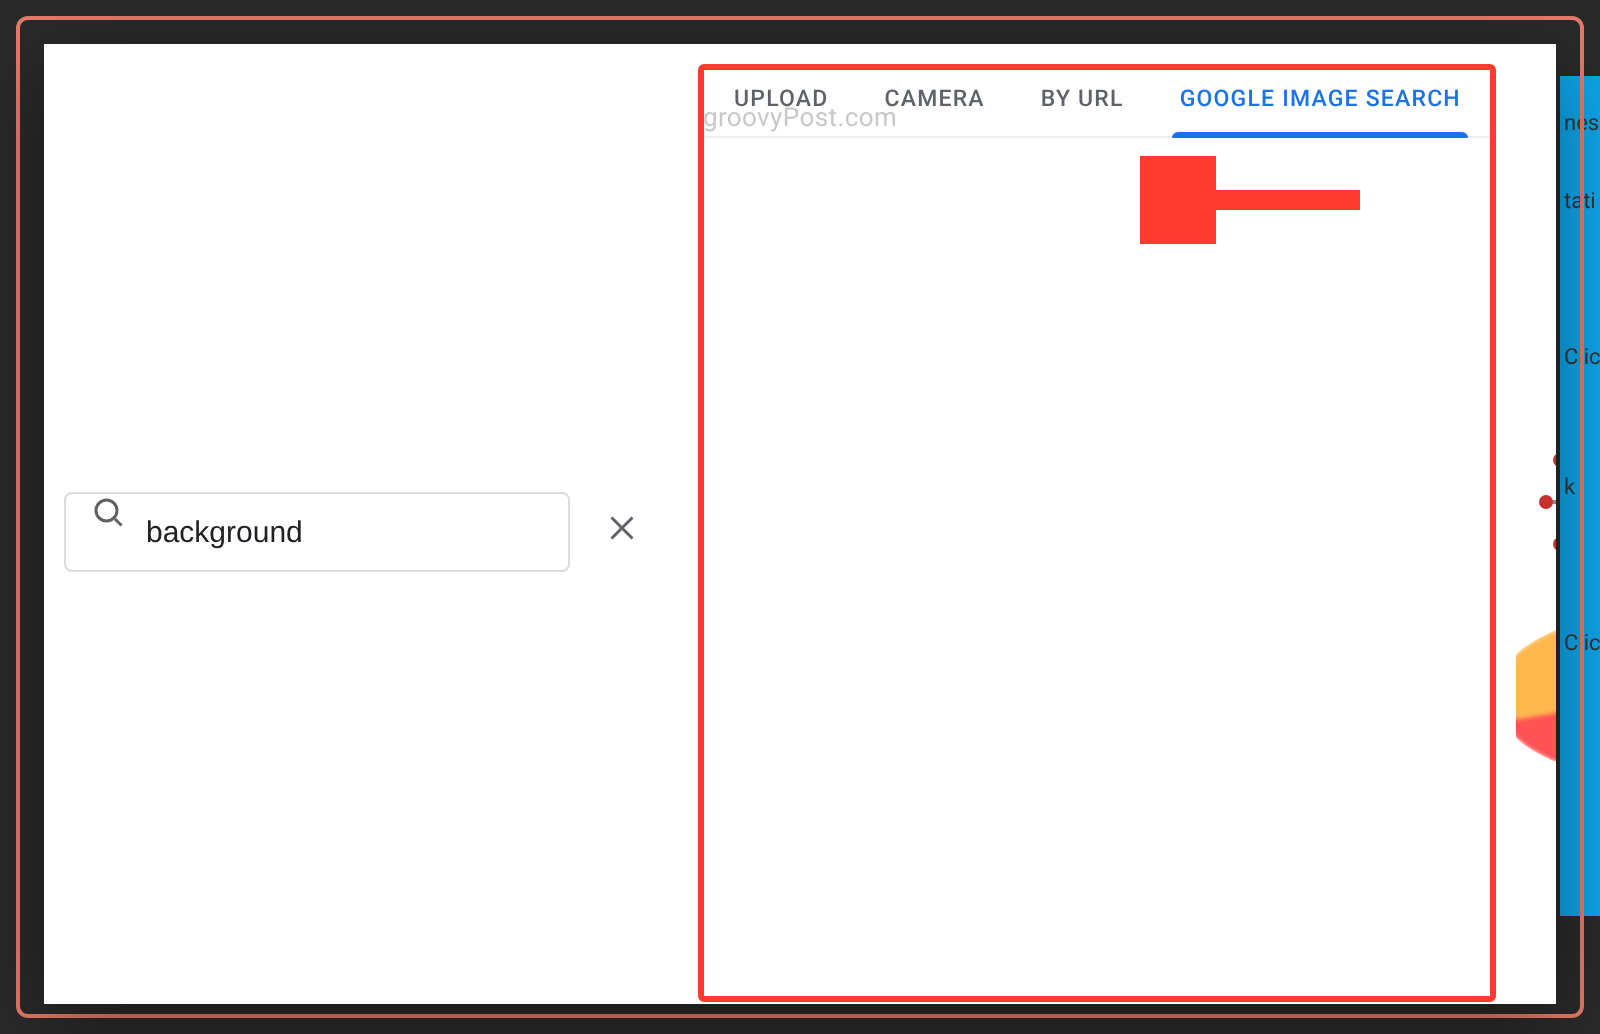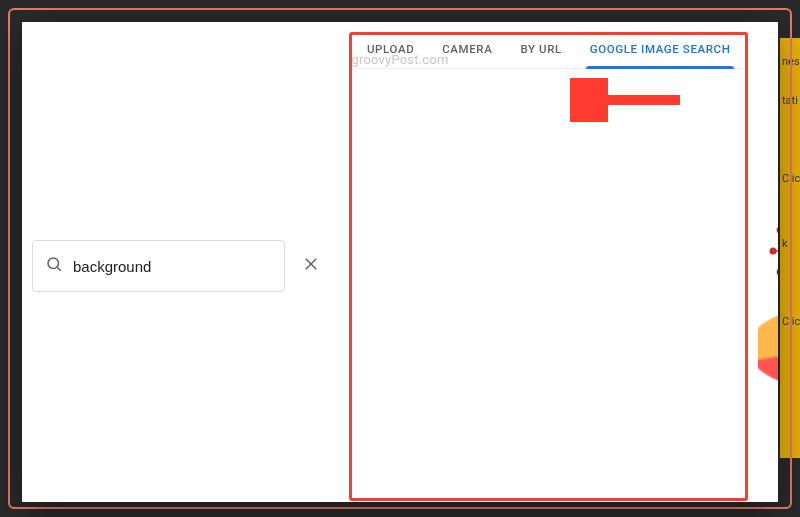--- a/index.html
+++ b/index.html
@@ -3,36 +3,36 @@
 <meta charset="utf-8">
 <style>
   * { box-sizing: border-box; margin: 0; padding: 0; }
   html, body { width: 800px; height: 517px; overflow: hidden; font-family: Roboto, Arial, sans-serif; }
   .backdrop {
     position: absolute; inset: 0;
     background: #2a2a2a;
   }
   .backdrop .sidefrag {
     position: absolute; right: 0; top: 38px; width: 20px; height: 420px;
-    background: #eab308; color: #333; font-size: 11px; padding: 4px 2px;
+    background: #0ea5e9; color: #333; font-size: 11px; padding: 4px 2px;
     overflow: hidden; white-space: pre-line;
   }
   .annotate-border {
     position: absolute; left: 8px; top: 8px; right: 8px; bottom: 8px;
     border: 2px solid #e77b6a; border-radius: 6px; pointer-events: none;
   }
   .dialog {
     position: absolute; left: 22px; top: 22px; width: 756px; height: 480px;
     background: #fff; box-shadow: 0 10px 40px rgba(0,0,0,.4);
     display: flex; flex-direction: row; overflow: hidden;
   }
   .topbar { display: flex; align-items: center; padding: 8px 10px 0 10px; gap: 8px; }
   .searchbox {
-    flex: 1; display: flex; align-items: center; gap: 10px;
-    border: 1px solid #dadce0; border-radius: 4px; height: 52px;
+    flex: 1; display: flex; gap: 10px;
+    border: 1px solid #dadce0; border-radius: 4px; height: 40px;
     padding: 0 12px;
   }
   .searchbox svg { width: 18px; height: 18px; color: #616161; flex: none; }
   .searchbox input {
     flex: 1; border: none; outline: none; font-size: 15px; color: #202124;
     background: transparent;
   }
   .watermark {
     position: absolute; left: 50%; top: 30px; transform: translateX(-50%);
     color: #c8c8c8; font-size: 13px; pointer-events: none; letter-spacing: .2px;

